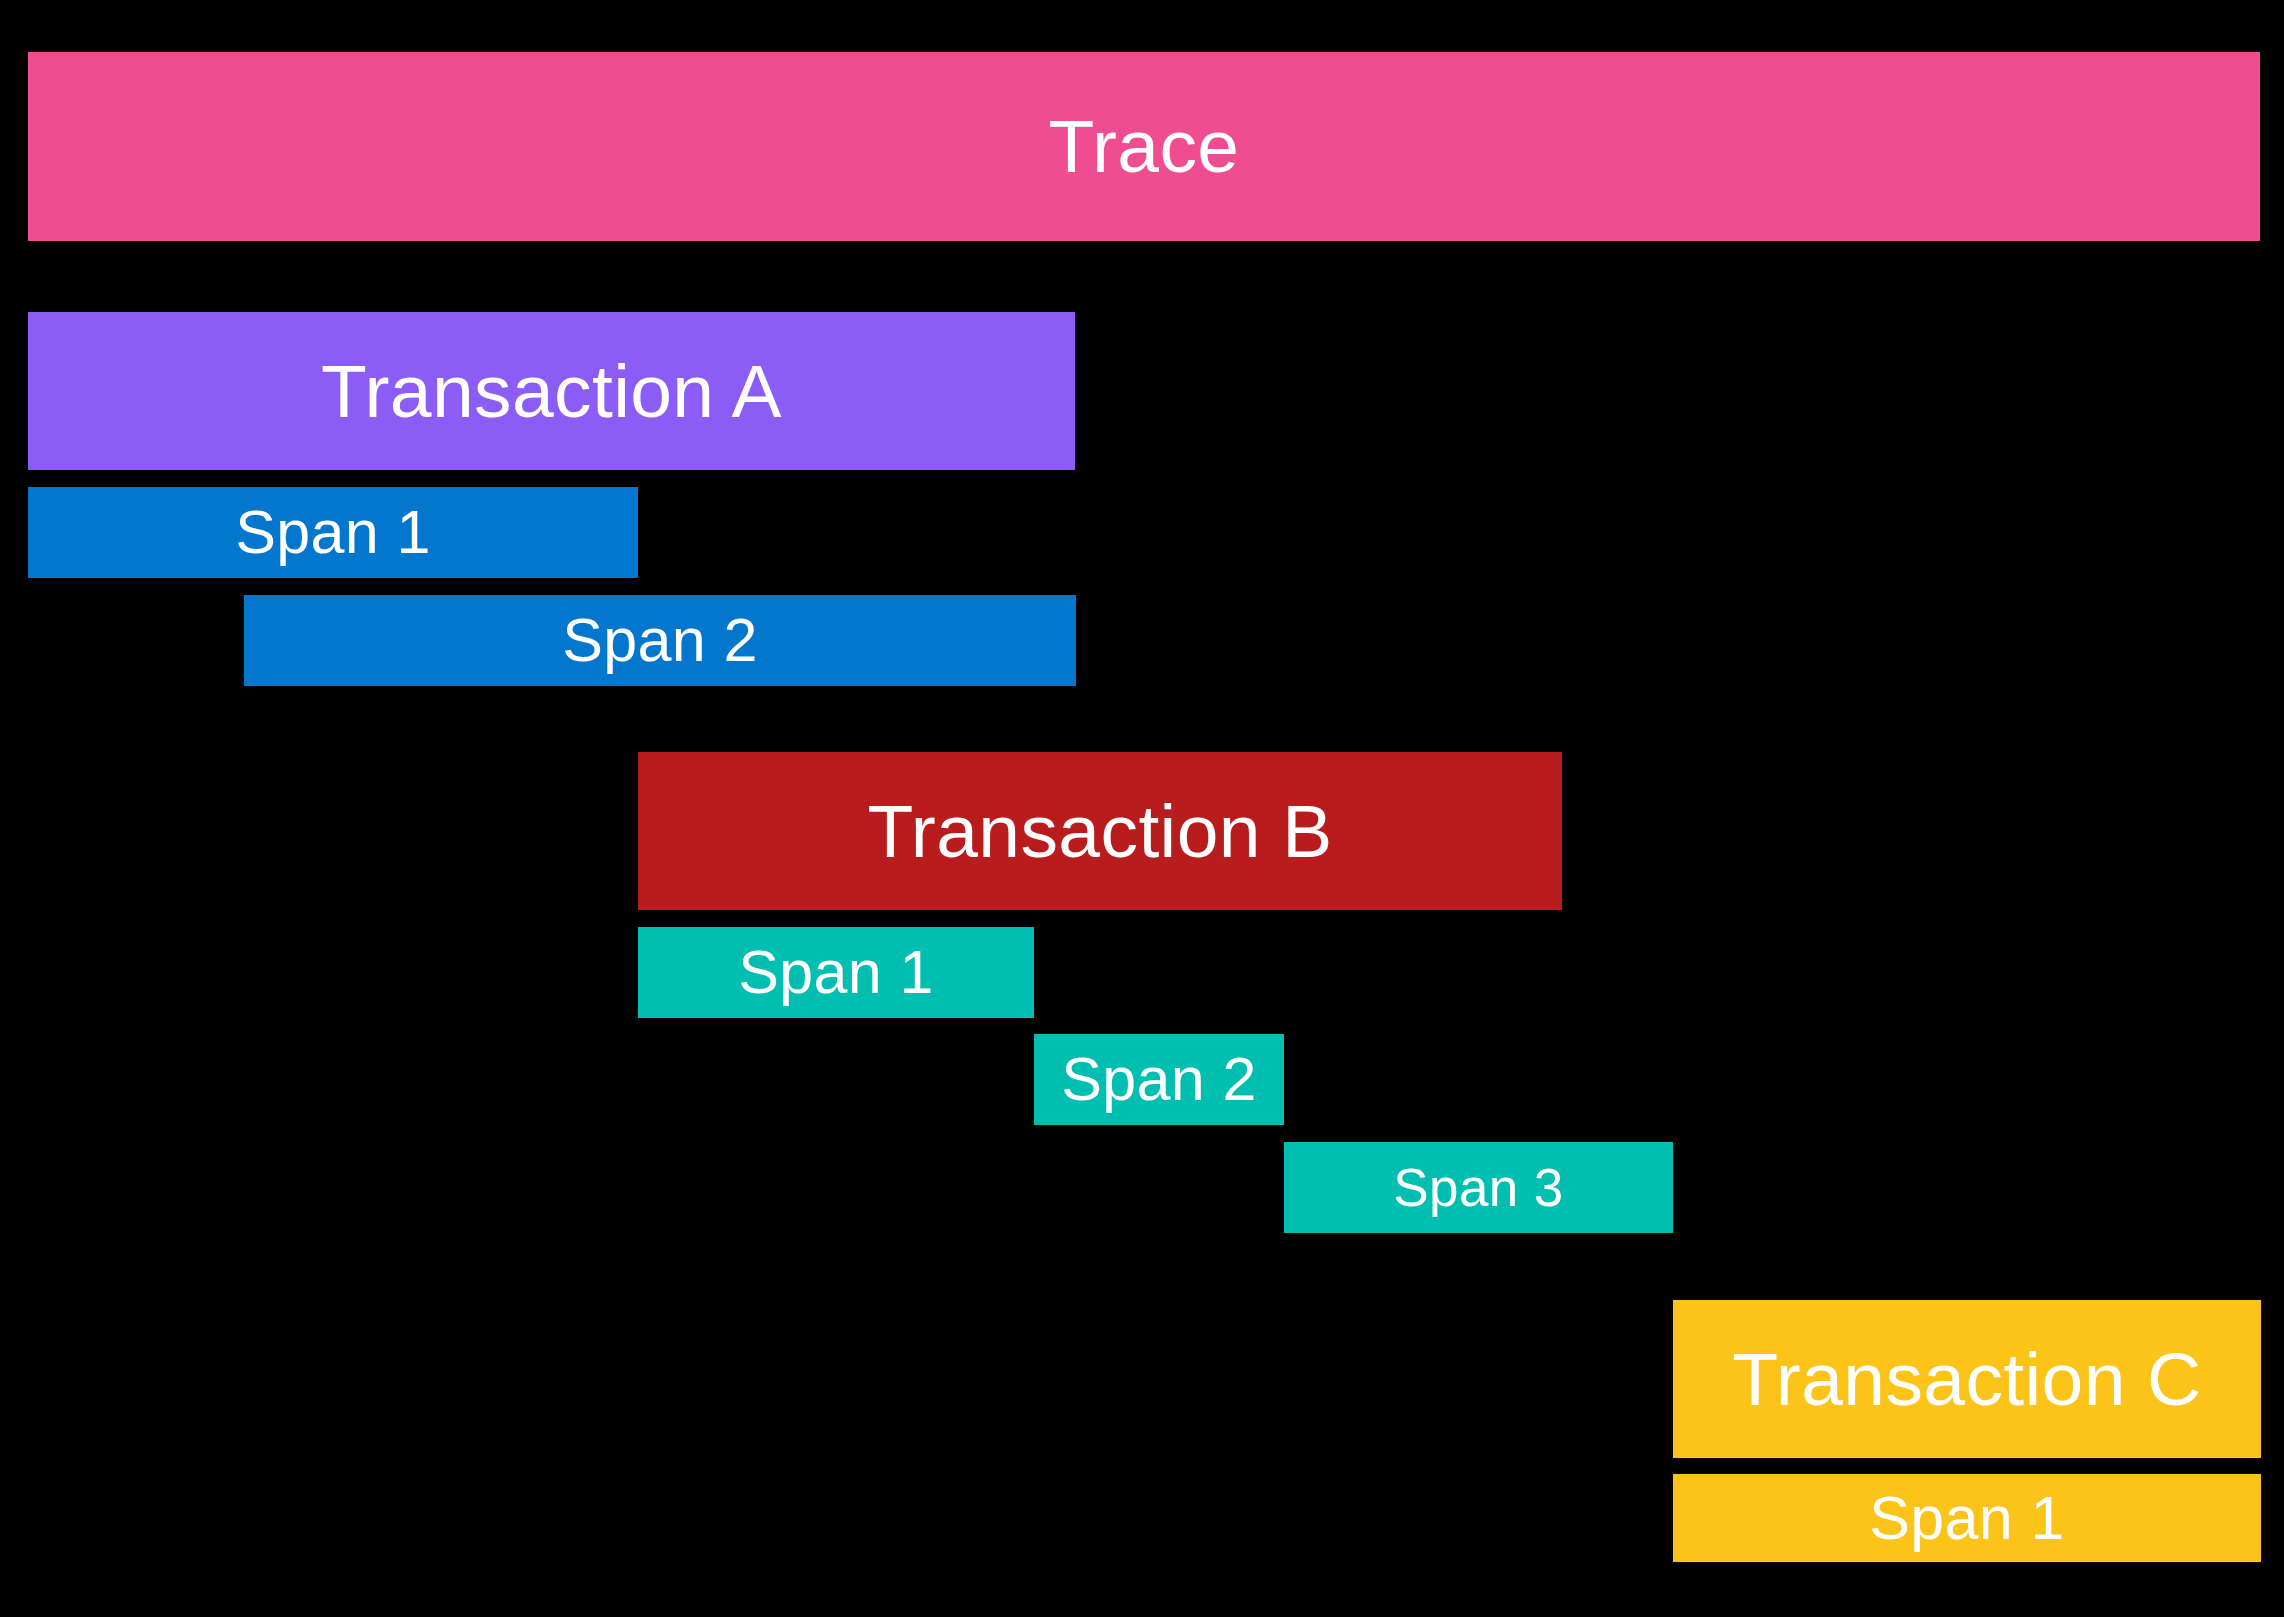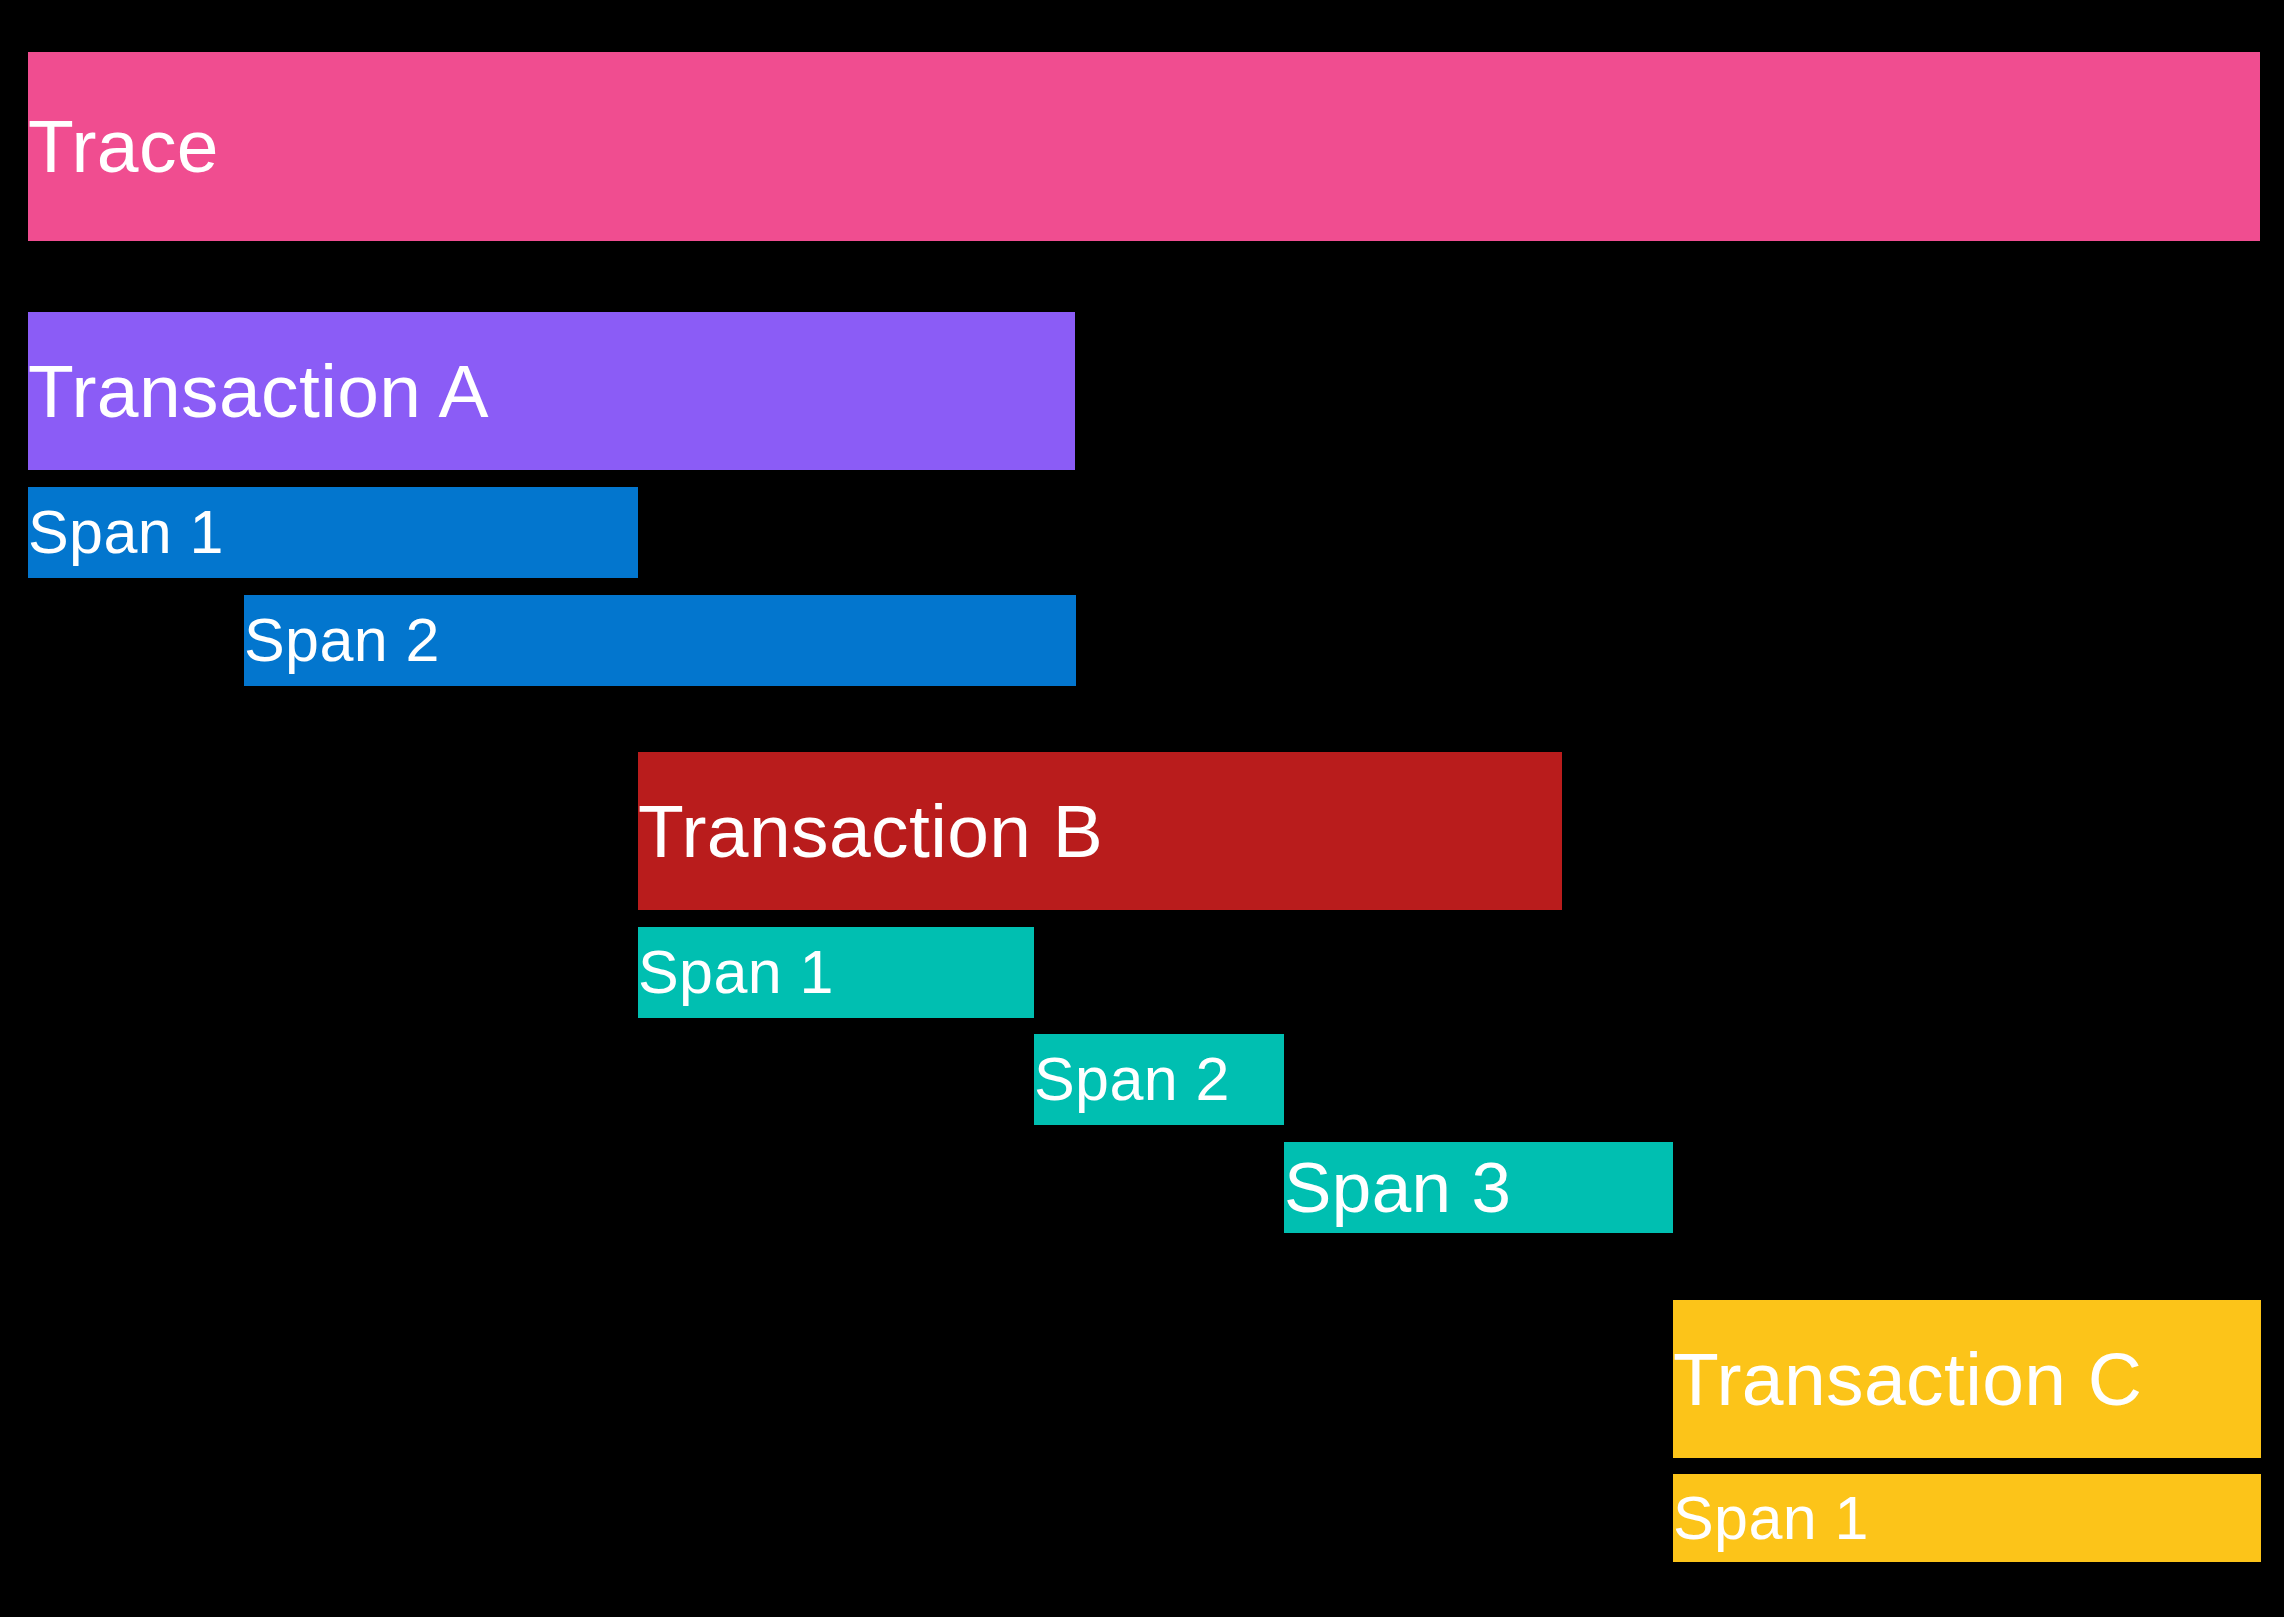--- a/index.html
+++ b/index.html
@@ -12,20 +12,21 @@
     width: 2284px;
     height: 1618px;
     background: #000000;
     overflow: hidden;
     font-family: "Liberation Sans", "DejaVu Sans", sans-serif;
   }
   .bar {
     position: absolute;
     display: flex;
     align-items: center;
+    justify-content: center;
     box-sizing: border-box;
   }
   .bar-label {
     color: #FFFFFF;
     font-weight: 400;
     line-height: 1;
     white-space: nowrap;
     letter-spacing: 0.4px;
   }
 </style>
@@ -56,21 +57,21 @@
 
   <div class="bar" style="left: 638px; top: 927px; width: 396px; height: 91px; background: rgb(0, 191, 177);">
     <span class="bar-label" style="font-size: 61px;">Span 1</span>
   </div>
 
   <div class="bar" style="left: 1034px; top: 1034px; width: 250px; height: 91px; background: rgb(0, 191, 177);">
     <span class="bar-label" style="font-size: 61px;">Span 2</span>
   </div>
 
   <div class="bar" style="left: 1284px; top: 1142px; width: 389px; height: 91px; background: rgb(0, 191, 177);">
-    <span class="bar-label" style="font-size: 71px;">Span 3</span>
+    <span class="bar-label" style="font-size: 53px;">Span 3</span>
   </div>
 
   <div class="bar" style="left: 1673px; top: 1300px; width: 588px; height: 158px; background: rgb(252, 196, 25);">
     <span class="bar-label" style="font-size: 75px;">Transaction C</span>
   </div>
 
   <div class="bar" style="left: 1673px; top: 1474px; width: 588px; height: 88px; background: rgb(252, 196, 25);">
     <span class="bar-label" style="font-size: 61px;">Span 1</span>
   </div>
 

